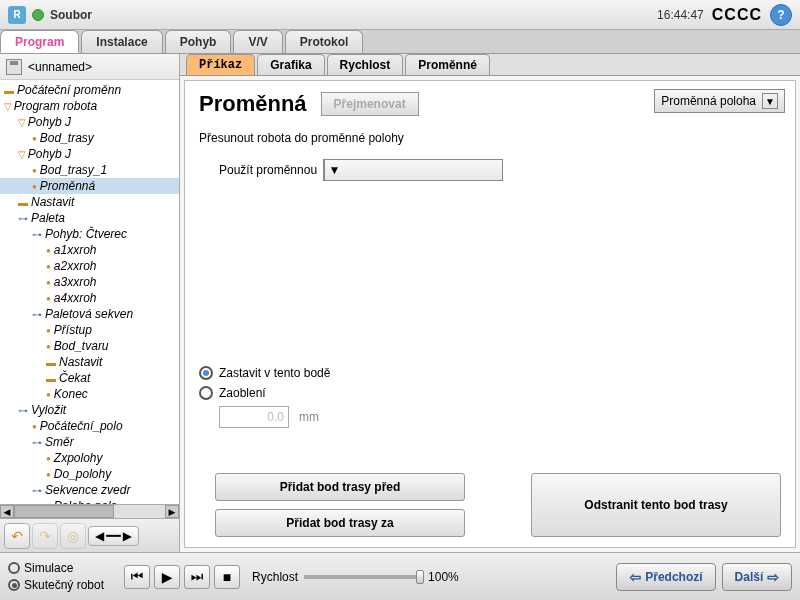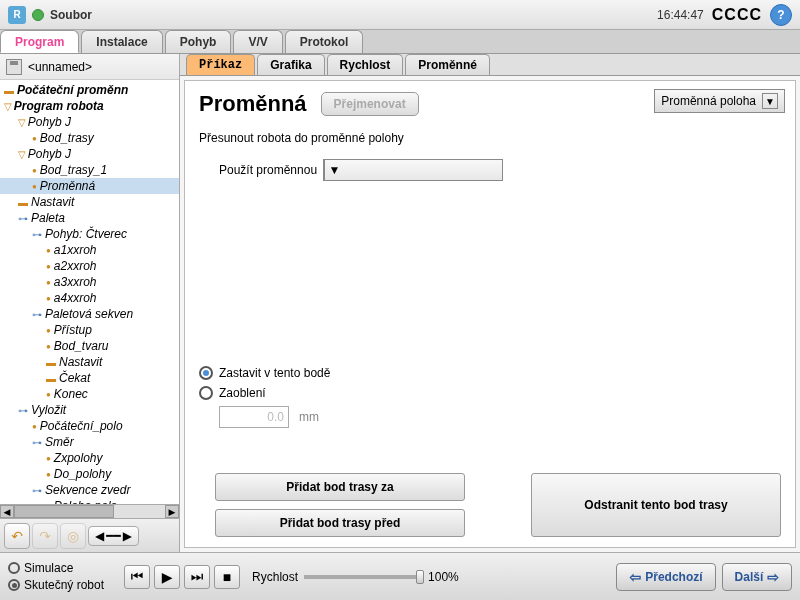--- a/index.html
+++ b/index.html
@@ -25,40 +25,40 @@
 .file-row .floppy { width: 16px; height: 16px; background: #e0e0e0; border: 1px solid #888; margin-right: 6px; position: relative; }
 .file-row .floppy::after { content: ''; position: absolute; top: 1px; left: 3px; width: 8px; height: 4px; background: #888; }
 .tree { flex: 1; overflow: hidden; padding: 2px 0; font-size: 11px; }
 .tree-row { white-space: nowrap; padding: 1px 0 1px 4px; display: flex; align-items: center; }
 .tree-row.selected { background: #c8dcf0; }
 .tree-row .indent { display: inline-block; }
 .tree-row .tri { color: #d08820; margin-right: 2px; font-size: 10px; }
 .tree-row .dot { color: #d08820; margin-right: 3px; font-size: 8px; }
 .tree-row .dash { color: #d08820; margin-right: 3px; font-size: 10px; }
 .tree-row .link { color: #5080c0; margin-right: 3px; font-size: 10px; }
-.tree-row .bold { font-weight: bold; font-style: italic; }
+.tree-row .bold { font-weight: normal; font-style: italic; }
 .tree-row .italic { font-style: italic; }
 .tree-scroll { height: 14px; background: #e0e0e0; border-top: 1px solid #aaa; display: flex; }
 .tree-scroll .thumb { background: #bbb; width: 100px; height: 100%; border: 1px solid #999; }
 .tree-scroll .arrow { width: 14px; background: #ccc; border: 1px solid #999; display: flex; align-items: center; justify-content: center; font-size: 9px; }
 
 .nav-row { height: 34px; display: flex; align-items: center; padding: 0 4px; gap: 2px; border-top: 1px solid #aaa; background: linear-gradient(#f0f0f0,#dcdcdc); }
 .nav-btn { width: 26px; height: 26px; border: 1px solid #aaa; border-radius: 4px; background: linear-gradient(#fff,#e0e0e0); display: flex; align-items: center; justify-content: center; font-size: 14px; color: #d08820; cursor: pointer; }
 .nav-btn.disabled { opacity: 0.4; }
 .step-ctrl { border: 1px solid #aaa; border-radius: 4px; background: linear-gradient(#fff,#e0e0e0); padding: 2px 6px; display: flex; align-items: center; gap: 2px; font-size: 14px; }
 
 .right-panel { flex: 1; display: flex; flex-direction: column; background: #f5f5f5; }
 .sub-tabs { display: flex; height: 22px; padding-left: 6px; border-bottom: 1px solid #999; background: #e0e0e0; }
 .sub-tabs .stab { padding: 3px 12px; border: 1px solid #999; border-bottom: none; background: linear-gradient(#eee,#dcdcdc); border-radius: 5px 5px 0 0; margin-right: 2px; font-weight: bold; cursor: pointer; }
 .sub-tabs .stab.active { background: #fdba74; font-family: Liberation Mono, monospace; }
 
 .detail { flex: 1; background: #fff; margin: 4px; border: 1px solid #bbb; padding: 10px 14px; position: relative; }
 .detail-head { display: flex; align-items: center; margin-bottom: 14px; }
 .detail-head h1 { font-size: 22px; font-weight: bold; margin-right: 14px; }
-.btn { border: 1px solid #999; background: linear-gradient(#f8f8f8,#dcdcdc); padding: 4px 12px; border-radius: 5px; cursor: pointer; font-weight: bold; color: #555; }
+.btn { border: 1px solid #999; background: linear-gradient(#f8f8f8,#dcdcdc); padding: 4px 12px; border-radius: 0; cursor: pointer; font-weight: bold; color: #555; }
 .btn.disabled { color: #aaa; }
 .type-select { position: absolute; top: 8px; right: 10px; border: 1px solid #888; background: linear-gradient(#f8f8f8,#dcdcdc); padding: 3px 6px; display: flex; align-items: center; gap: 6px; }
 .type-select .arr { border: 1px solid #888; width: 16px; height: 16px; display: flex; align-items: center; justify-content: center; font-size: 10px; }
 
 .desc { margin-bottom: 14px; }
 .var-row { display: flex; align-items: center; gap: 6px; margin-bottom: 20px; margin-left: 20px; }
 .combo { border: 1px solid #888; background: linear-gradient(#f8f8f8,#e8e8e8); height: 22px; width: 180px; display: flex; align-items: center; }
 .combo .val { flex: 1; padding: 0 6px; }
 .combo .arr { width: 20px; border-left: 1px solid #888; display: flex; align-items: center; justify-content: center; height: 100%; }
 
@@ -309,22 +309,22 @@
           <div class="radio"></div>
           <span>Zaoblení</span>
         </div>
         <div class="radio-row" style="margin-left:20px">
           <input class="num-input" value="0.0" style="">
           <span class="unit">mm</span>
         </div>
       </div>
 
       <div class="big-btns">
+        <div class="big-btn">Přidat bod trasy před</div>
         <div class="big-btn">Přidat bod trasy za</div>
-        <div class="big-btn">Přidat bod trasy před</div>
       </div>
       <div class="del-btn">Odstranit tento bod trasy</div>
     </div>
   </div>
 </div>
 
 <div class="bottombar">
   <div class="sim-group">
     <div class="sim-row">
       <div class="sim-radio"></div>

